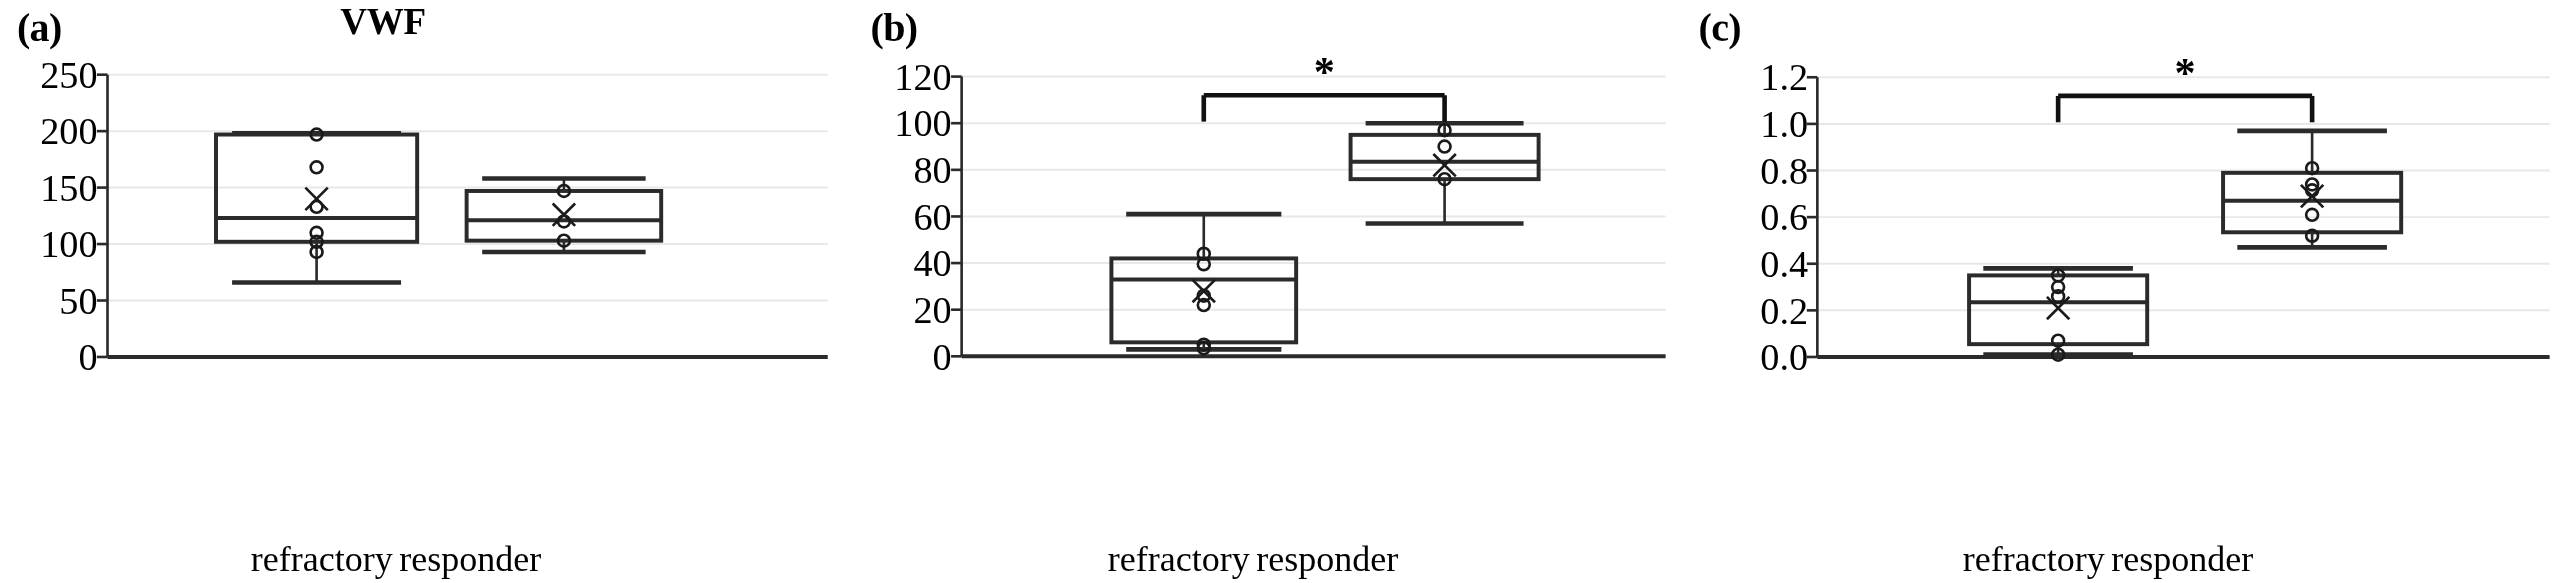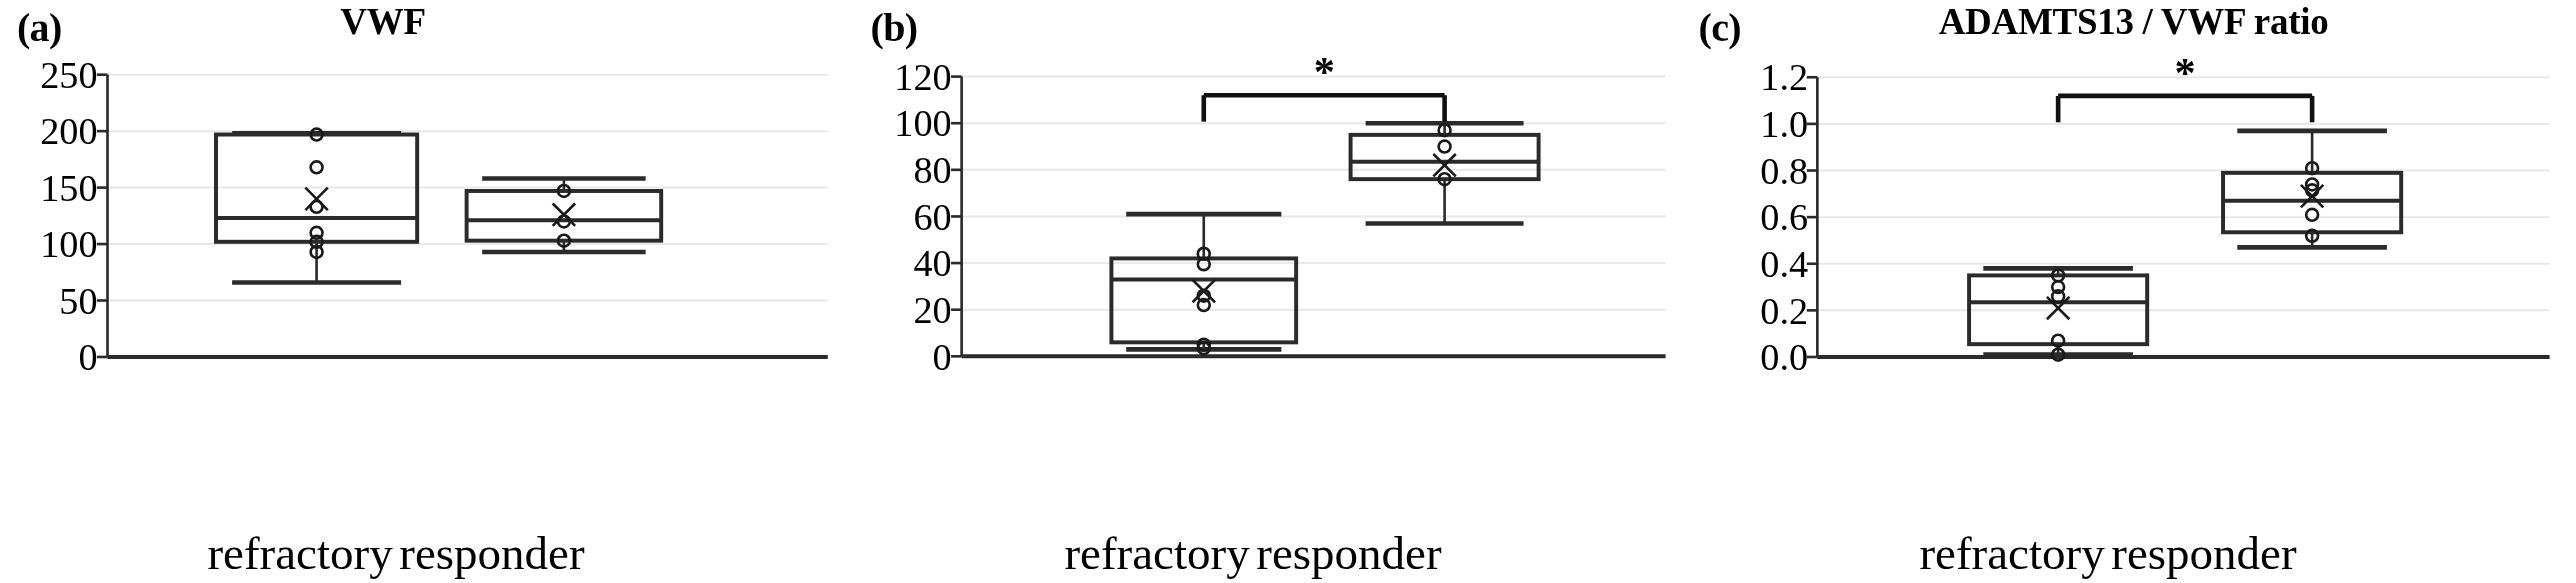--- a/index.html
+++ b/index.html
@@ -16,21 +16,21 @@
   }
   .panel-title{
     position:absolute;top:0;width:100%;text-align:center;
     font-weight:bold;font-size:37px;font-family:"Liberation Serif",serif;
     letter-spacing:-0.3px;
   }
   .plot-svg{position:absolute;left:0;top:0;}
   .xlabels{
     position:absolute;bottom:4px;width:100%;
     display:flex;justify-content:center;gap:6.6px;
-    font-size:47px;font-family:"Liberation Serif",serif;
+    font-size:36px;font-family:"Liberation Serif",serif;
   }
   .xlabel{white-space:nowrap;}
   text.tick{font-family:"Liberation Serif",serif;font-size:58px;}
   text.star{font-family:"Liberation Serif",serif;font-size:64px;font-weight:bold;}
 </style>
 </head>
 <body>
 
 <div class="figure">
 
@@ -157,21 +157,20 @@
         </g>
       </svg>
     <div class="xlabels" style="left:59px;width:660px;">
       <span class="xlabel">refractory</span>
       <span class="xlabel">responder</span>
     </div>
   </div>
 
   <div class="panel panel-c">
     <div class="panel-letter" style="left:6.6px;top:4px;">(c)</div>
-    <div class="panel-title" style="left:92px;width:699px;">ADAMTS13 / VWF ratio</div>
     <svg class="plot-svg" id="svg-c" width="884" height="584" viewBox="0 0 1340 885">
         <line x1="190" x2="1300" y1="541" y2="541" stroke="#e8e8e8" stroke-width="3"></line>
         <line x1="190" x2="1300" y1="470.3333333333333" y2="470.3333333333333" stroke="#e8e8e8" stroke-width="3"></line>
         <line x1="190" x2="1300" y1="399.66666666666663" y2="399.66666666666663" stroke="#e8e8e8" stroke-width="3"></line>
         <line x1="190" x2="1300" y1="329" y2="329" stroke="#e8e8e8" stroke-width="3"></line>
         <line x1="190" x2="1300" y1="258.3333333333333" y2="258.3333333333333" stroke="#e8e8e8" stroke-width="3"></line>
         <line x1="190" x2="1300" y1="187.66666666666663" y2="187.66666666666663" stroke="#e8e8e8" stroke-width="3"></line>
         <line x1="190" x2="1300" y1="117" y2="117" stroke="#e8e8e8" stroke-width="3"></line>
         <line x1="190" x2="190" y1="117" y2="541" stroke="#2b2b2b" stroke-width="4"></line>
         <line x1="190" x2="1300" y1="541" y2="541" stroke="#2b2b2b" stroke-width="6"></line>

